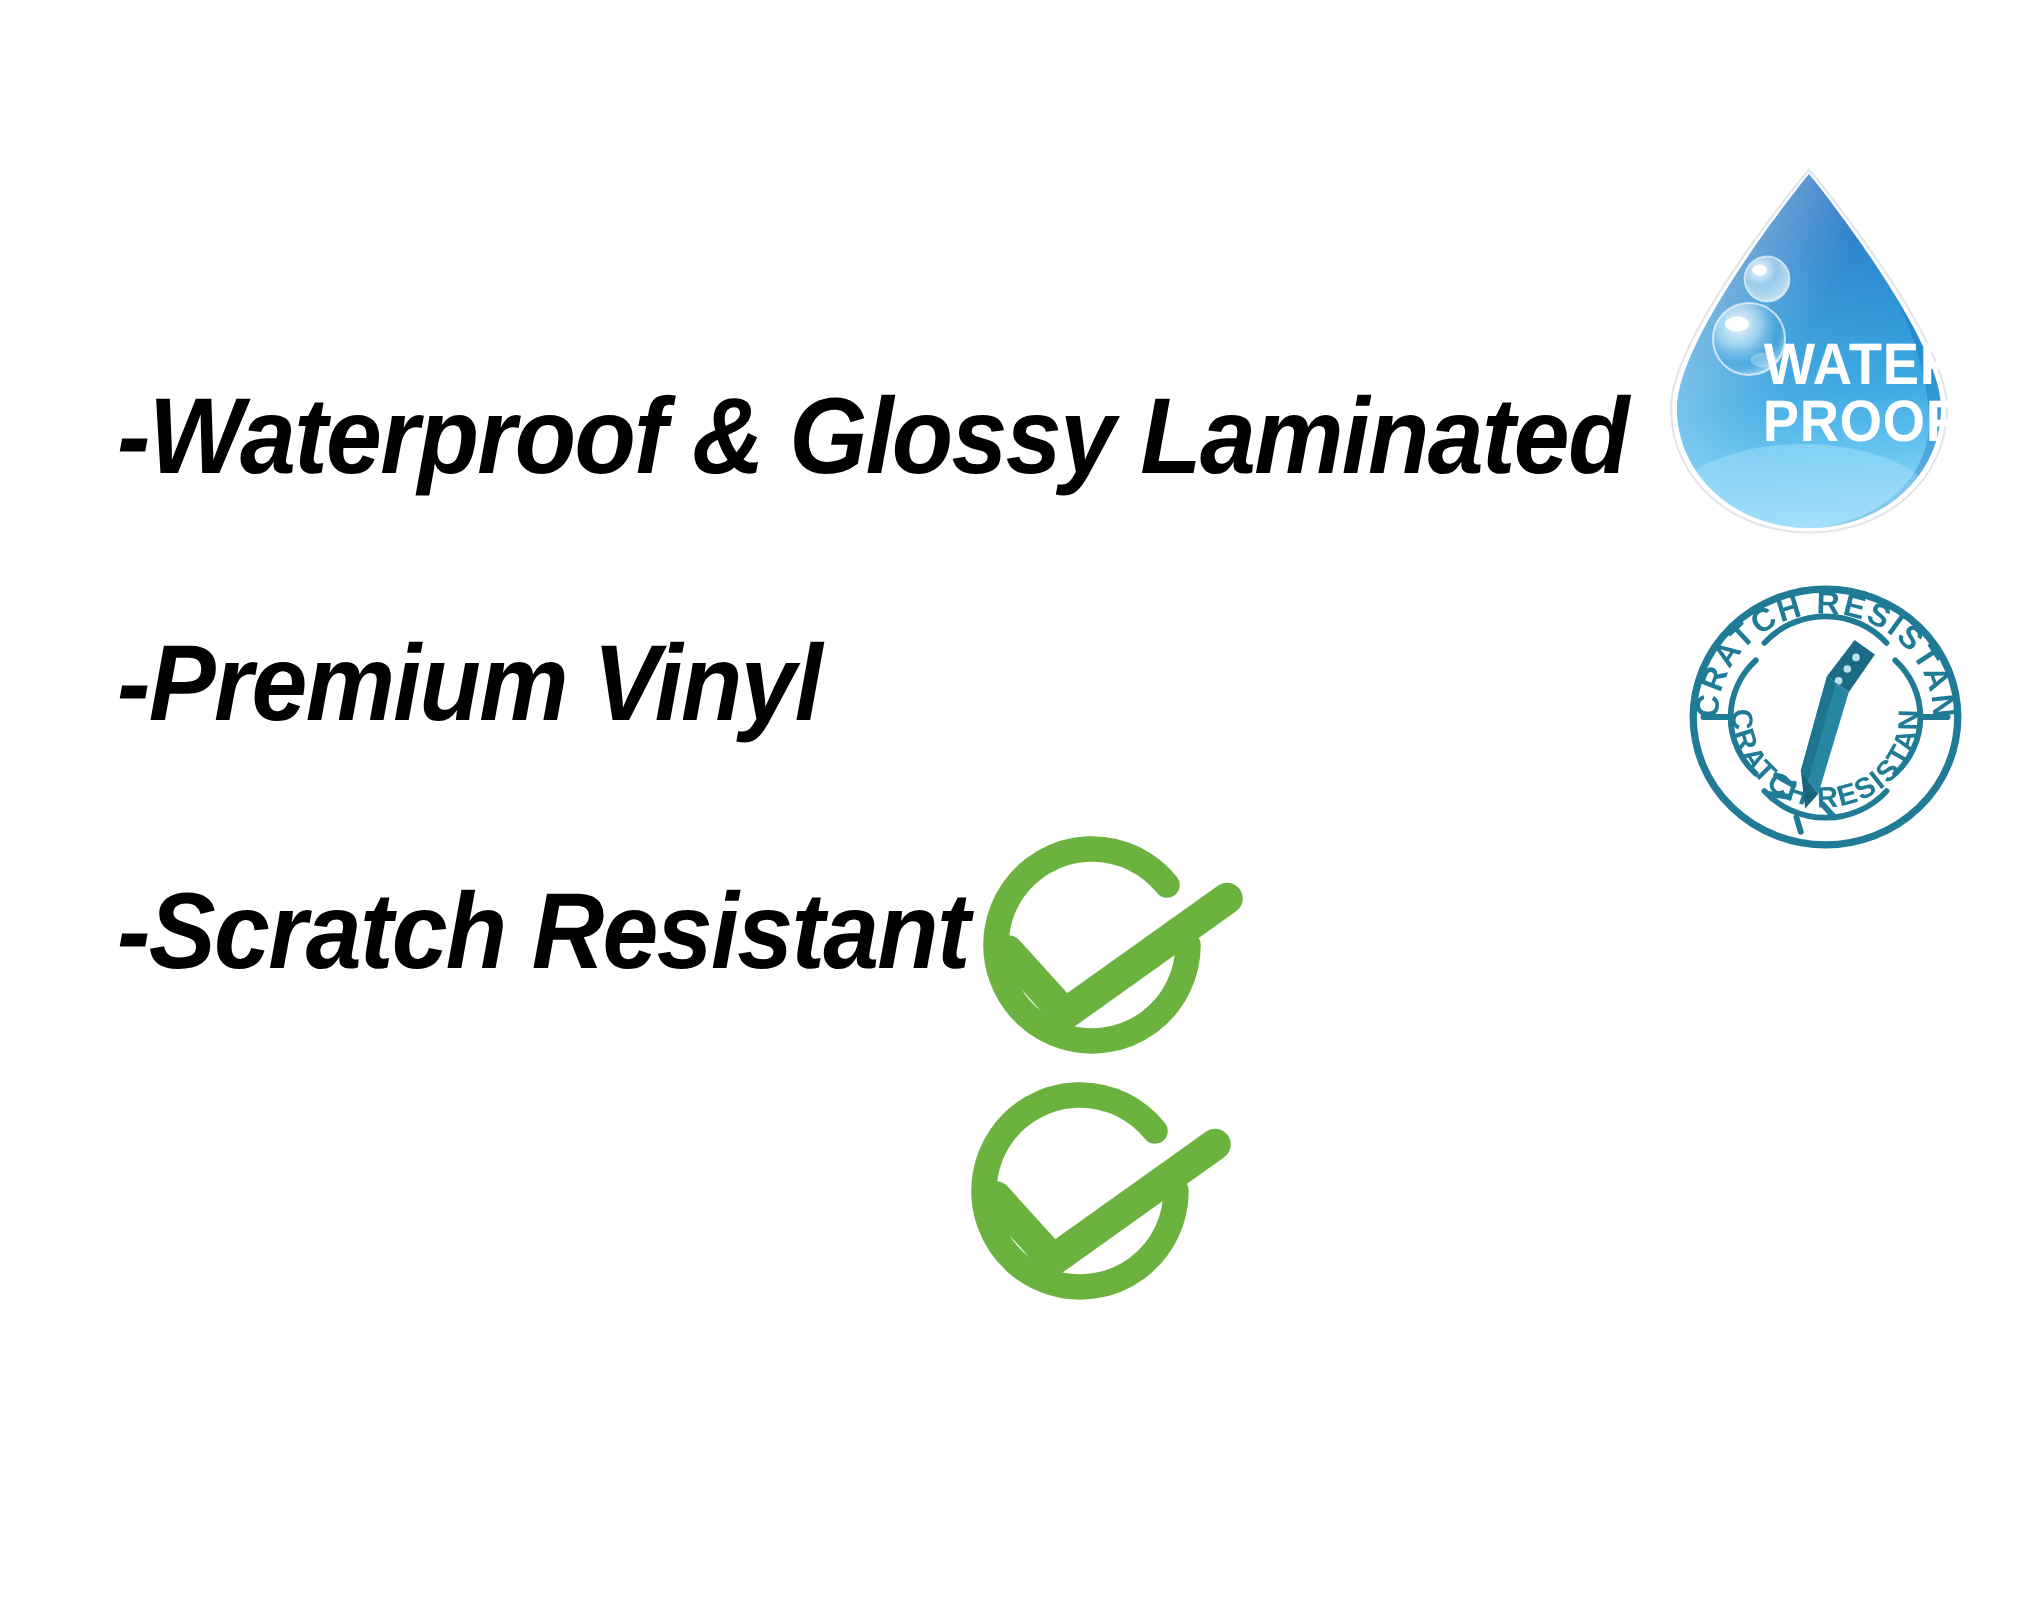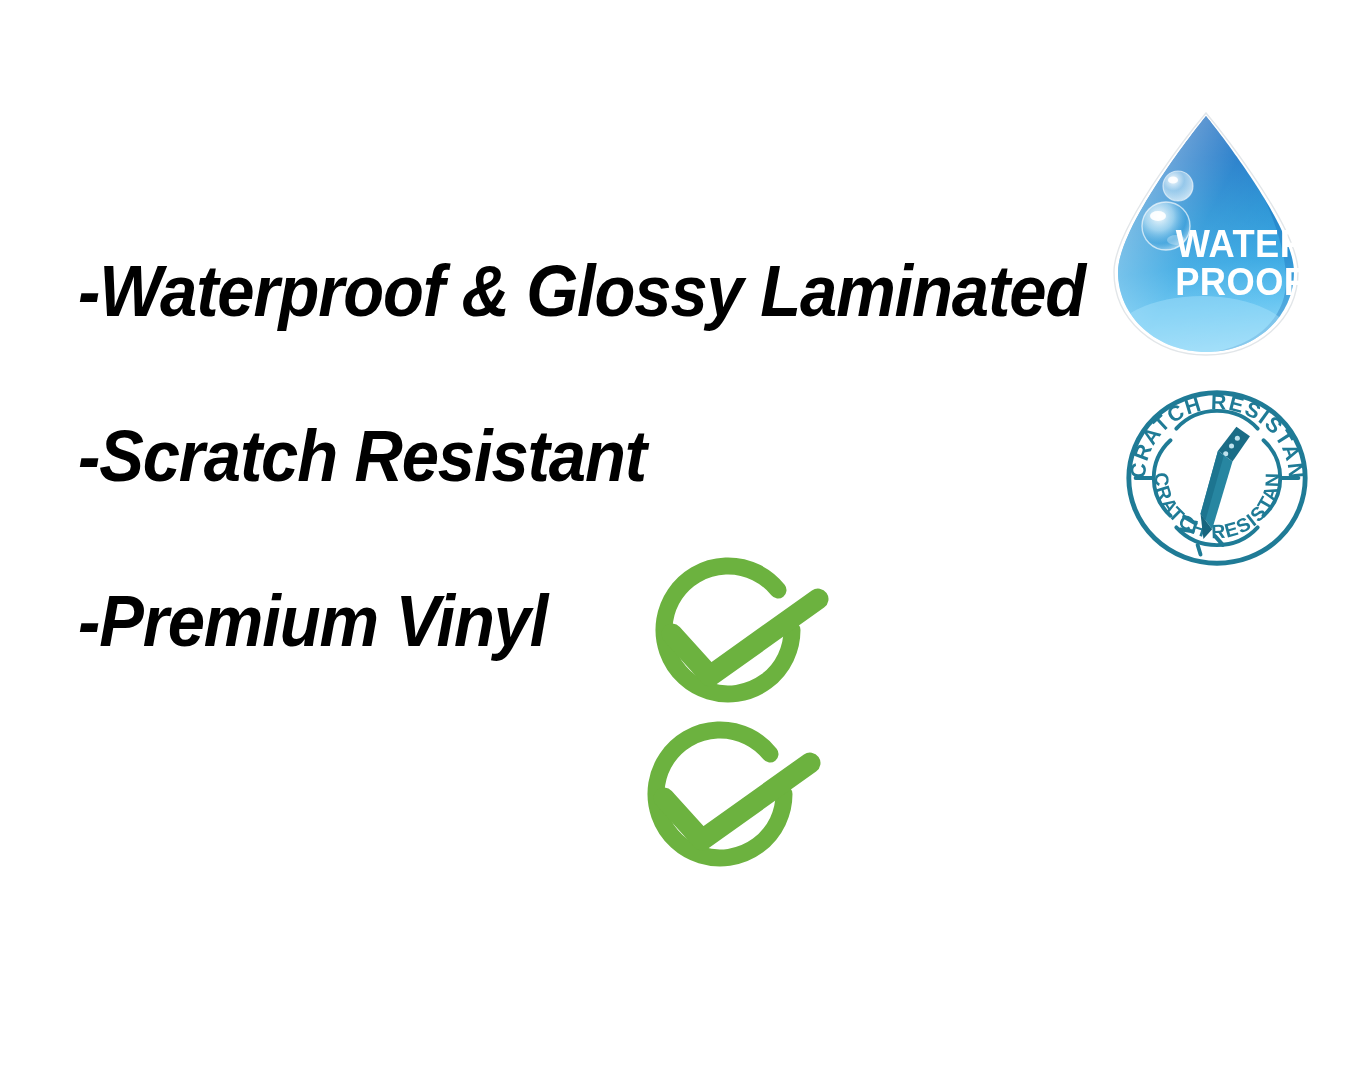--- a/index.html
+++ b/index.html
@@ -94,25 +94,25 @@
 
 <div id="page">
 
   <div class="feature-list">
 
     <div class="feature-row">
       <div class="feature-text">-Waterproof &amp; Glossy Laminated</div>
     </div>
 
     <div class="feature-row">
+      <div class="feature-text">-Premium Vinyl</div>
+    </div>
+
+    <div class="feature-row">
       <div class="feature-text">-Scratch Resistant</div>
-    </div>
-
-    <div class="feature-row">
-      <div class="feature-text">-Premium Vinyl</div>
     </div>
 
 
   </div>
 
   <div class="drop-badge">
     <svg viewBox="0 0 216 256" xmlns="http://www.w3.org/2000/svg">
       <defs>
         <linearGradient id="dropGrad" x1="0.45" y1="0" x2="0.55" y2="1">
           <stop offset="0%" stop-color="#1467bd"></stop>

